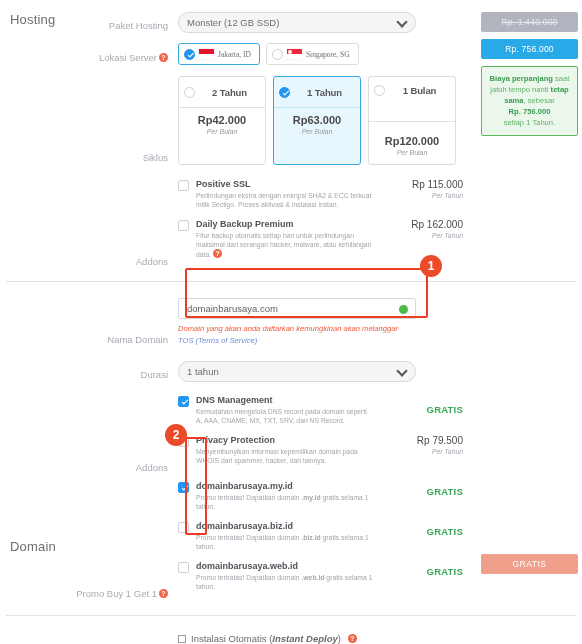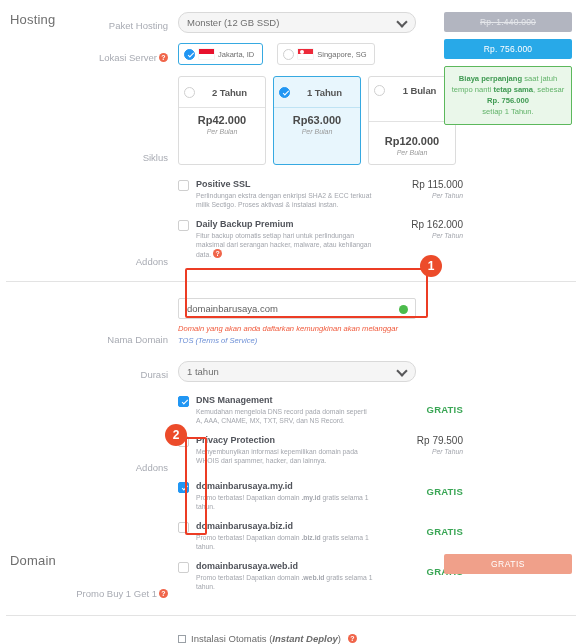--- a/index.html
+++ b/index.html
@@ -50,21 +50,21 @@
     width: 9px; height: 9px;
   }
   .select .chev::before {
     content: ""; position: absolute; left: 0; top: 0;
     width: 6px; height: 6px;
     border-right: 2px solid #58585a; border-bottom: 2px solid #58585a;
     transform: rotate(45deg);
   }
 
   
-  .loc-wrap { display: flex; gap: 14px; }
+  .loc-wrap { display: flex; gap: 6px; font-family: Liberation Serif, serif; }
   .loc {
     display: flex; align-items: center; gap: 4px;
     border: 1px solid #dcdcdc; border-radius: 3px;
     height: 22px; padding: 0 8px 0 5px; background: #fff;
   }
   .loc.sel { border-color: #36a9e1; background: #fff; }
   .loc-name { font-size: 7.5px; color: #6e6e6e; }
   .flag { width: 15px; height: 10px; position: relative; display: inline-block;
           box-shadow: 0 0 0 .5px rgba(0,0,0,.08); }
   .flag-id { background: linear-gradient(to bottom, #e8112d 50%, #ffffff 50%); }
@@ -134,21 +134,21 @@
   .addon { display: flex; align-items: flex-start; gap: 7px; margin-bottom: 10px; }
   .addon-txt { width: 178px; }
   .addon-name { font-size: 9px; font-weight: bold; color: #50535a; margin-bottom: 2px; }
   .addon-desc { font-size: 6.8px; color: #a3a6ad; line-height: 9px; }
   .addon-price { width: 82px; text-align: right; padding-left: 4px; }
   .ap-amount { font-size: 10px; color: #4a4a4a; }
   .ap-per { font-size: 6.8px; font-style: italic; color: #a3a6ad; margin-top: 2px; }
   .gratis { font-size: 9.5px; color: #3aa655; font-weight: bold; letter-spacing: .2px; }
 
   
-  .rail { position: absolute; right: 10px; width: 128px; }
+  .rail { position: absolute; right: 4px; width: 97px; }
   .rail-old {
     height: 20px; background: #b2b5c0; border-radius: 2px;
     color: #e4e6ea; font-size: 8.5px; text-align: center; line-height: 20px;
     text-decoration: line-through; letter-spacing: .2px;
   }
   .rail-new {
     height: 20px; background: #28a9e8; border-radius: 2px;
     color: #ffffff; font-size: 8.5px; text-align: center; line-height: 20px;
     letter-spacing: .2px; margin-top: 7px;
   }
@@ -313,21 +313,21 @@
         <b>Biaya perpanjang</b><span> saat jatuh tempo nanti </span><b>tetap sama</b><span>, sebesar</span>
         <div><b>Rp. 756.000</b></div>
         <div><span>setiap 1 Tahun.</span></div>
       </div>
     </div>
   </div>
 
   <div class="divider" style="margin-top:12px;"></div>
 
   <div class="section" style="padding-top:16px;">
-    <div class="sec-title" style="top:271px;text-align:center;">Domain</div>
+    <div class="sec-title" style="top:257px;text-align:center;">Domain</div>
 
     <div class="row">
       <div class="lbl" style="padding-top:4px;">Nama Domain</div>
       <div class="fld">
         <div class="dom-input">
           <span>domainbarusaya.com</span>
           <span class="dot-ok"></span>
         </div>
         <div class="dom-warn">
           <span>Domain yang akan anda daftarkan kemungkinan akan melanggar </span><a href="#">TOS (Terms of Service)</a>

